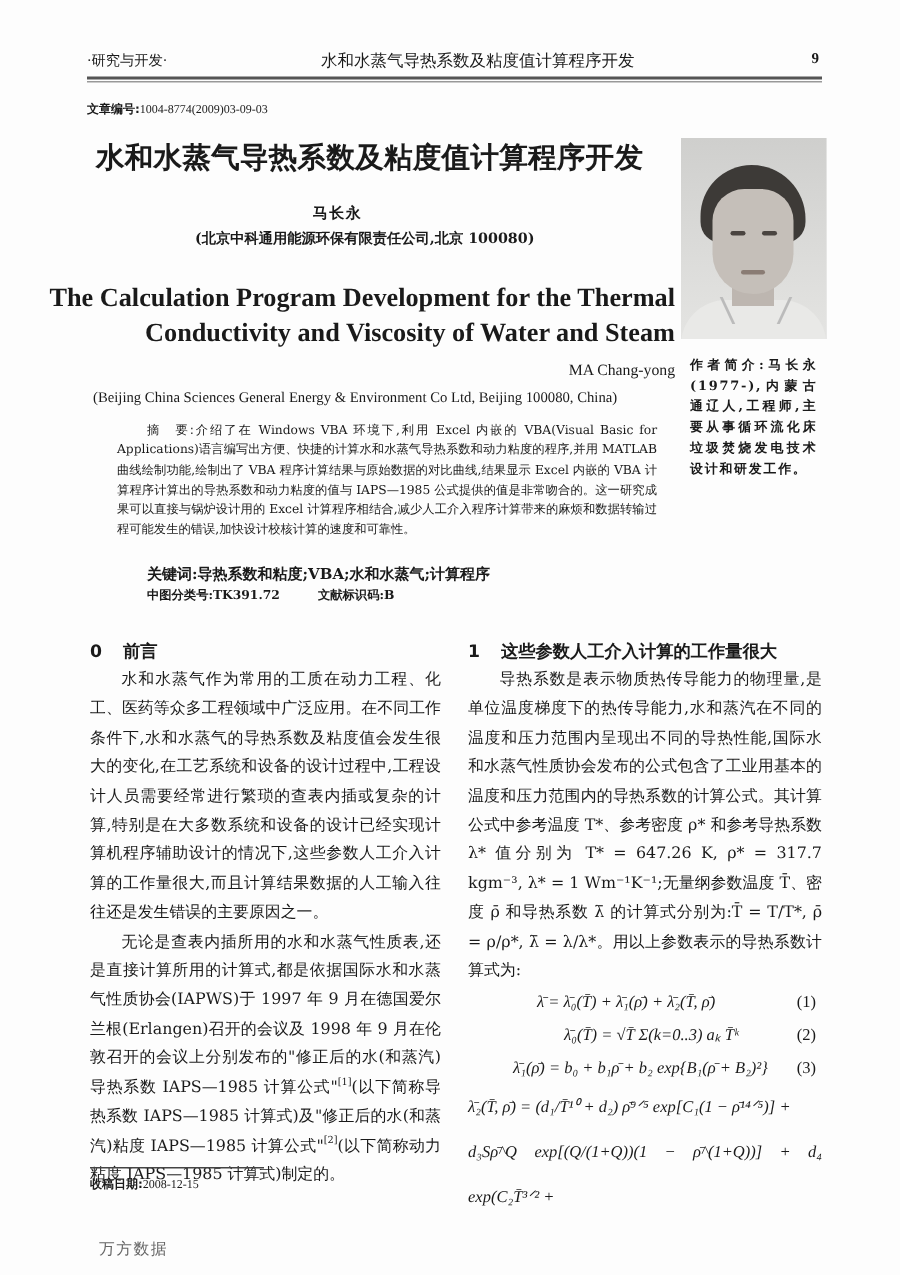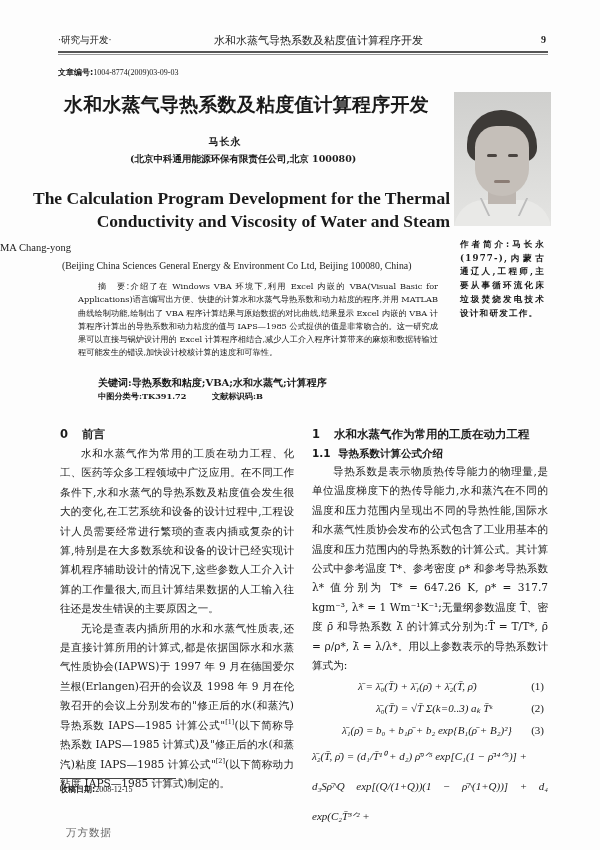--- a/index.html
+++ b/index.html
@@ -14,21 +14,21 @@
   .header-rule2 { position: absolute; left: 58px; top: 54px; width: 490px; height: 1px; background: #999; }
 
   .article-id { position: absolute; left: 58px; top: 67px; font-size: 8px; font-family: "Liberation Serif", serif; }
   .article-id b { font-family: "DejaVu Sans", sans-serif; font-weight: bold; }
 
   .cn-title { position: absolute; left: 64px; top: 92px; width: 390px; font-size: 19px; font-weight: bold; letter-spacing: 0.2px; white-space: nowrap; }
   .cn-author { position: absolute; left: 0; width: 450px; top: 135px; text-align: center; font-size: 10px; font-weight: bold; letter-spacing: 1px; }
   .cn-affil { position: absolute; left: 130px; top: 153px; font-size: 9.5px; font-weight: bold; white-space: nowrap; }
 
   .en-title { position: absolute; left: 0; width: 450px; top: 187px; text-align: right; font-family: "Liberation Serif", serif; font-weight: bold; font-size: 17.5px; line-height: 23px; }
-  .en-author { position: absolute; left: 0; width: 450px; top: 242px; text-align: left; font-family: "Liberation Serif", serif; font-size: 10.5px; }
+  .en-author { position: absolute; left: 0; width: 450px; top: 242px; text-align: right; font-family: "Liberation Serif", serif; font-size: 10.5px; }
   .en-affil { position: absolute; left: 62px; top: 260px; font-family: "Liberation Serif", serif; font-size: 9.8px; white-space: nowrap; }
 
   .photo { position: absolute; left: 454px; top: 92px; width: 97px; height: 134px; background: #d8d8d6; overflow: hidden; }
   .photo .bg { position:absolute; inset:0; background: linear-gradient(180deg,#cfcfcd 0%,#dcdcda 60%,#e4e4e2 100%); }
   .photo .hair { position:absolute; left: 13px; top: 18px; width: 70px; height: 52px; background:#3d3a37; border-radius: 34px 36px 14px 14px; }
   .photo .face { position:absolute; left: 21px; top: 34px; width: 54px; height: 70px; background:#c5bfb9; border-radius: 22px 22px 28px 28px; }
   .photo .eye1,.photo .eye2 { position:absolute; top: 62px; width: 10px; height: 3px; background:#4a4440; border-radius:2px; }
   .photo .eye1 { left: 33px; } .photo .eye2 { left: 54px; }
   .photo .mouth { position:absolute; left: 40px; top: 88px; width: 16px; height: 3px; background:#8a7c74; border-radius:2px; }
   .photo .neck { position:absolute; left: 34px; top: 98px; width: 28px; height: 14px; background:#bdb6b0; }
@@ -116,24 +116,21 @@
     <span class="num">0</span><span>前言</span>
   </div>
   <div class="para">水和水蒸气作为常用的工质在动力工程、化工、医药等众多工程领域中广泛应用。在不同工作条件下,水和水蒸气的导热系数及粘度值会发生很大的变化,在工艺系统和设备的设计过程中,工程设计人员需要经常进行繁琐的查表内插或复杂的计算,特别是在大多数系统和设备的设计已经实现计算机程序辅助设计的情况下,这些参数人工介入计算的工作量很大,而且计算结果数据的人工输入往往还是发生错误的主要原因之一。</div>
   <div class="para">
     <span>无论是查表内插所用的水和水蒸气性质表,还是直接计算所用的计算式,都是依据国际水和水蒸气性质协会(IAPWS)于 1997 年 9 月在德国爱尔兰根(Erlangen)召开的会议及 1998 年 9 月在伦敦召开的会议上分别发布的"修正后的水(和蒸汽)导热系数 IAPS—1985 计算公式"</span><sup>[1]</sup><span>(以下简称导热系数 IAPS—1985 计算式)及"修正后的水(和蒸汽)粘度 IAPS—1985 计算公式"</span><sup>[2]</sup><span>(以下简称动力粘度 IAPS—1985 计算式)制定的。</span>
   </div>
 </div>
 
 <div class="col col-right">
   <div class="h1">
-    <span class="num">1</span><span>水和水蒸气作为常用的工质在动力工程</span>
-  </div>
-  <div class="h2">
-    <span class="num">1.1</span><span>导热系数计算公式介绍</span>
+    <span class="num">1</span><span>这些参数人工介入计算的工作量很大</span>
   </div>
   <div class="para">导热系数是表示物质热传导能力的物理量,是单位温度梯度下的热传导能力,水和蒸汽在不同的温度和压力范围内呈现出不同的导热性能,国际水和水蒸气性质协会发布的公式包含了工业用基本的温度和压力范围内的导热系数的计算公式。其计算公式中参考温度 T*、参考密度 ρ* 和参考导热系数 λ* 值分别为 T* = 647.26 K, ρ* = 317.7 kgm⁻³, λ* = 1 Wm⁻¹K⁻¹;无量纲参数温度 T̄、密度 ρ̄ 和导热系数 λ̄ 的计算式分别为:T̄ = T/T*, ρ̄ = ρ/ρ*, λ̄ = λ/λ*。用以上参数表示的导热系数计算式为:</div>
   <div class="eq">
     <span class="body it" style="left:46px;">λ̄ = λ̄₀(T̄) + λ̄₁(ρ̄) + λ̄₂(T̄, ρ̄)</span>
     <span class="tag">(1)</span>
   </div>
   <div class="eq">
     <span class="body it" style="left:64px;">λ̄₀(T̄) = √T̄ Σ(k=0..3) aₖ T̄ᵏ</span>
     <span class="tag">(2)</span>
   </div>

